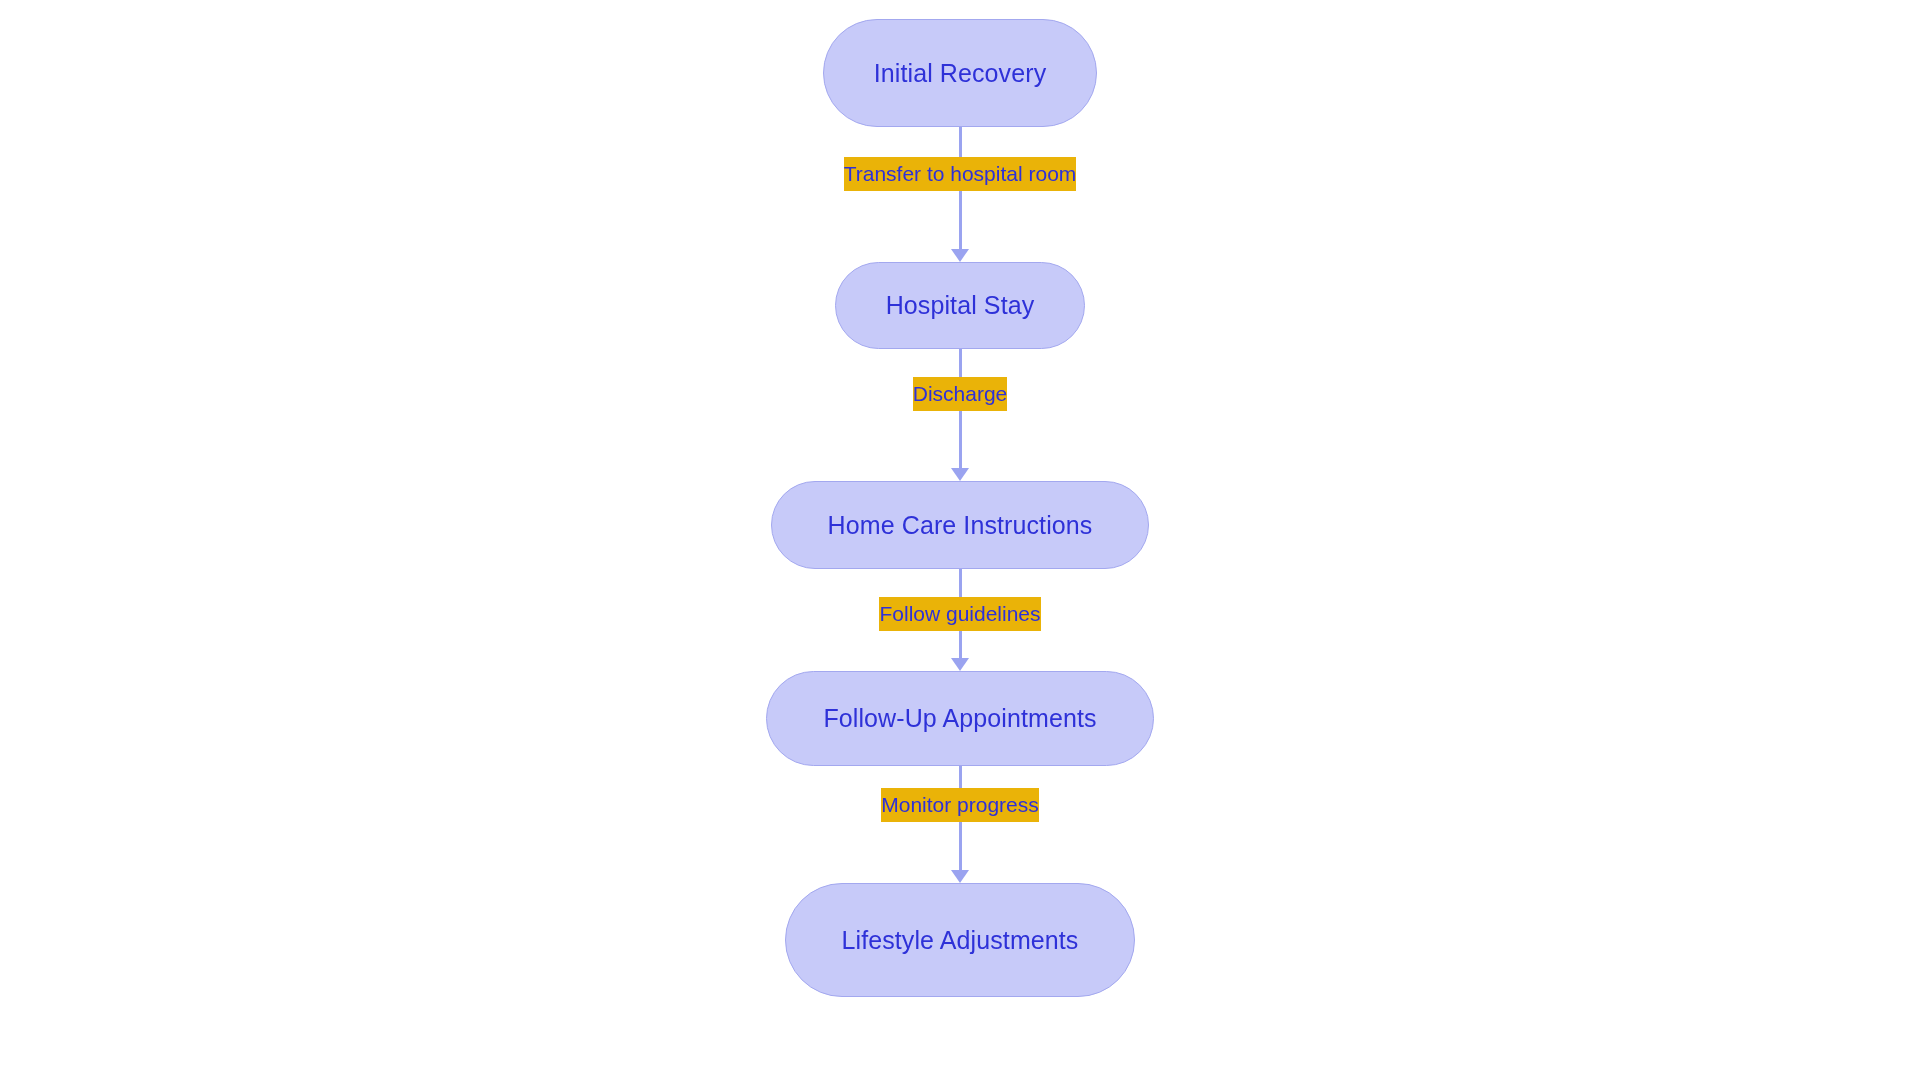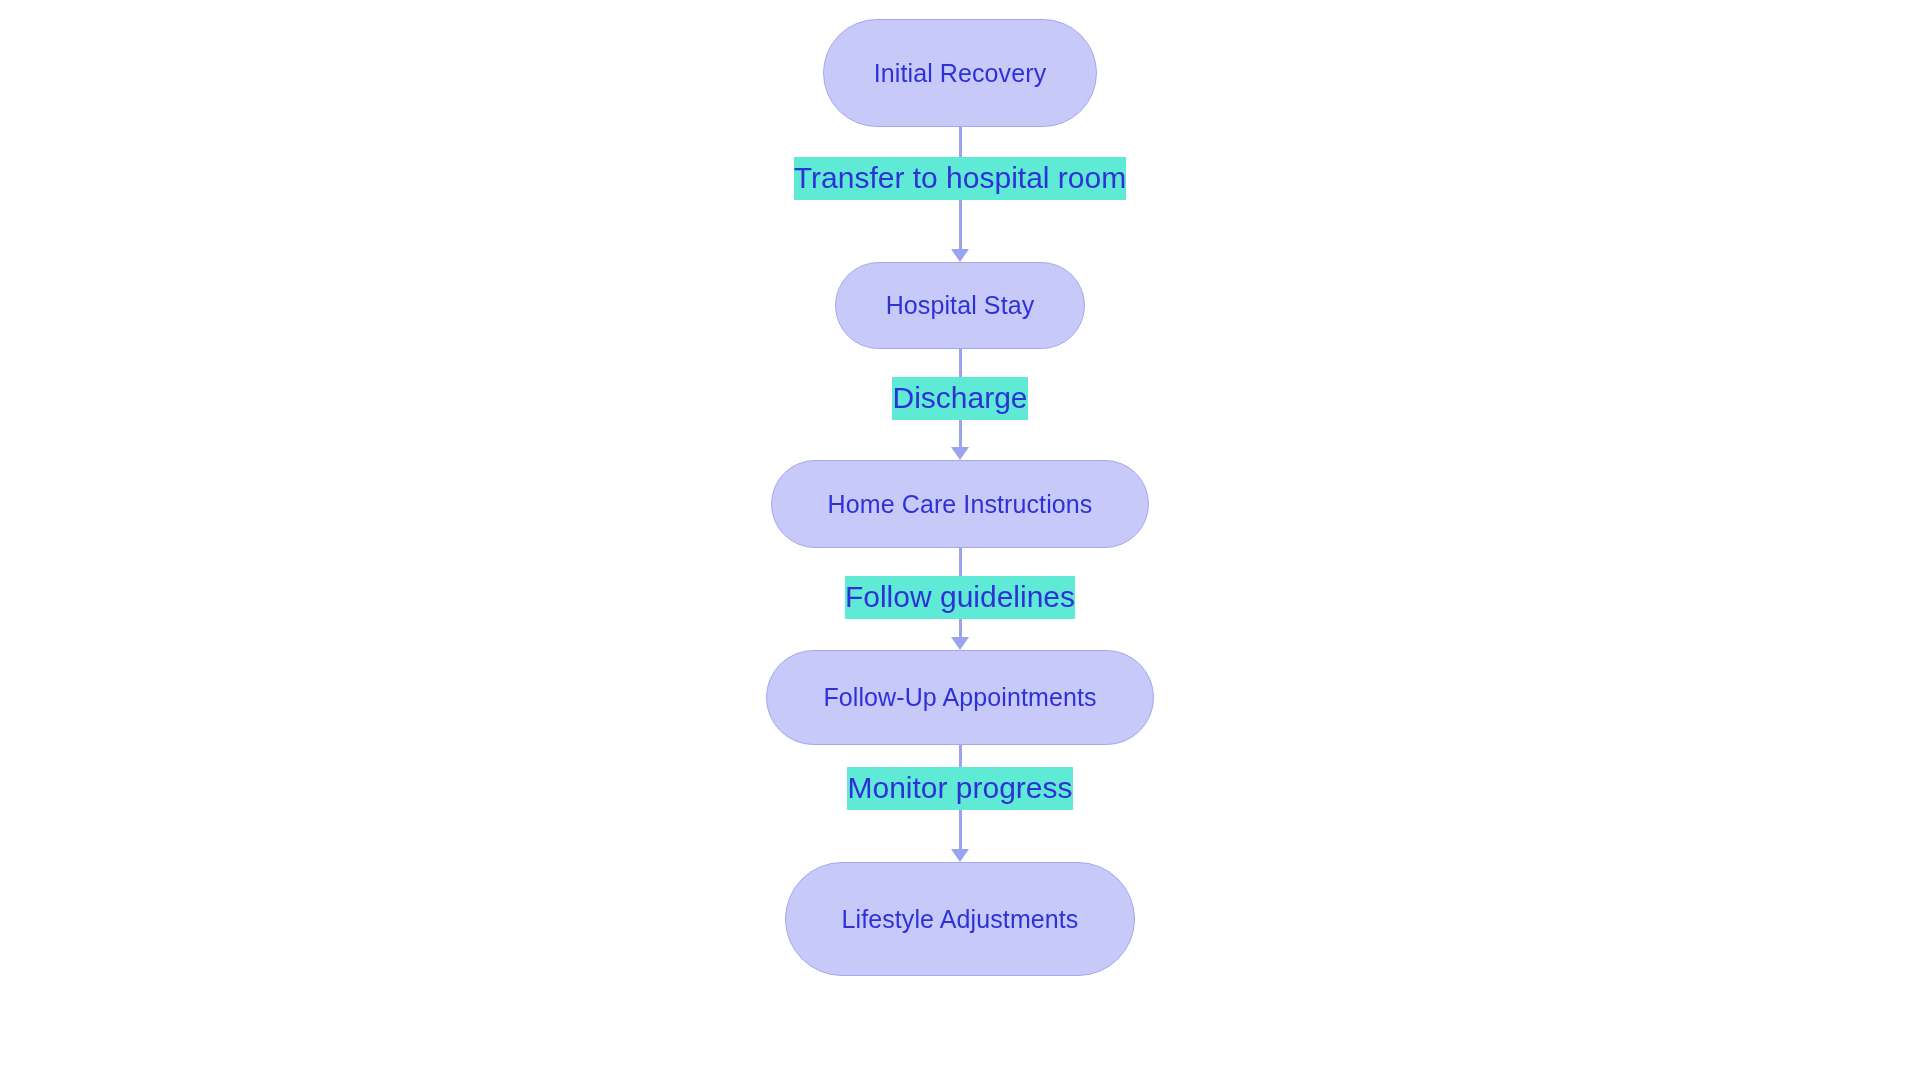--- a/index.html
+++ b/index.html
@@ -70,25 +70,25 @@
     justify-content: flex-start;
     position: relative;
   }
   .edge-line-top {
     width: 3px;
     background: #9aa3f0;
     flex: 0 0 auto;
   }
   .edge-label {
     color: #2e31d8;
-    font-size: 30px;
+    font-size: 21px;
     line-height: 1;
     white-space: nowrap;
     padding: 6px 0 7px 0;
-    background: #5eead4;
+    background: #eab308;
     position: relative;
     z-index: 2;
     flex: 0 0 auto;
   }
   .edge-line-bottom {
     width: 3px;
     background: #9aa3f0;
     flex: 1 1 auto;
     min-height: 4px;
   }
@@ -100,21 +100,21 @@
     border-top: 13px solid #9aa3f0;
     flex: 0 0 auto;
     margin-top: -1px;
   }
 
   
   .edge-0 { height: 135px; }
   .edge-0 .edge-line-top { height: 30px; }
   .edge-0 .edge-line-bottom { height: 18px; }
 
-  .edge-1 { height: 111px; }
+  .edge-1 { height: 132px; }
   .edge-1 .edge-line-top { height: 28px; }
   .edge-1 .edge-line-bottom { height: 18px; }
 
   .edge-2 { height: 102px; }
   .edge-2 .edge-line-top { height: 28px; }
   .edge-2 .edge-line-bottom { height: 19px; }
 
   .edge-3 { height: 117px; }
   .edge-3 .edge-line-top { height: 22px; }
   .edge-3 .edge-line-bottom { height: 14px; }

